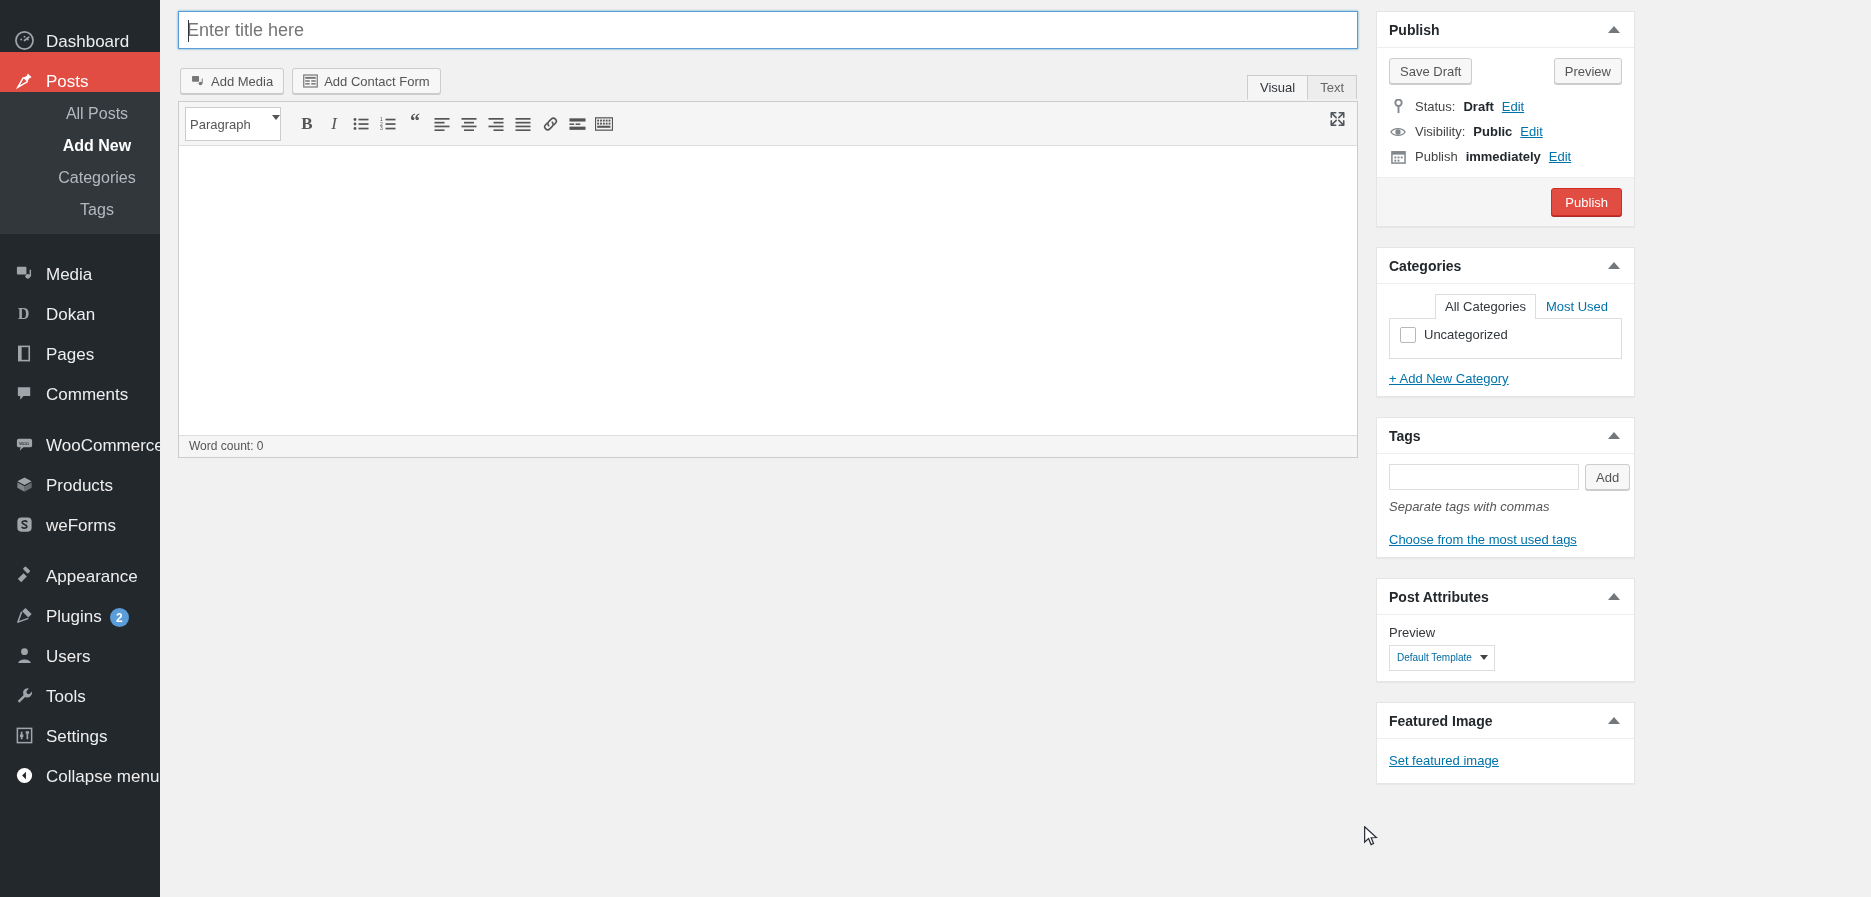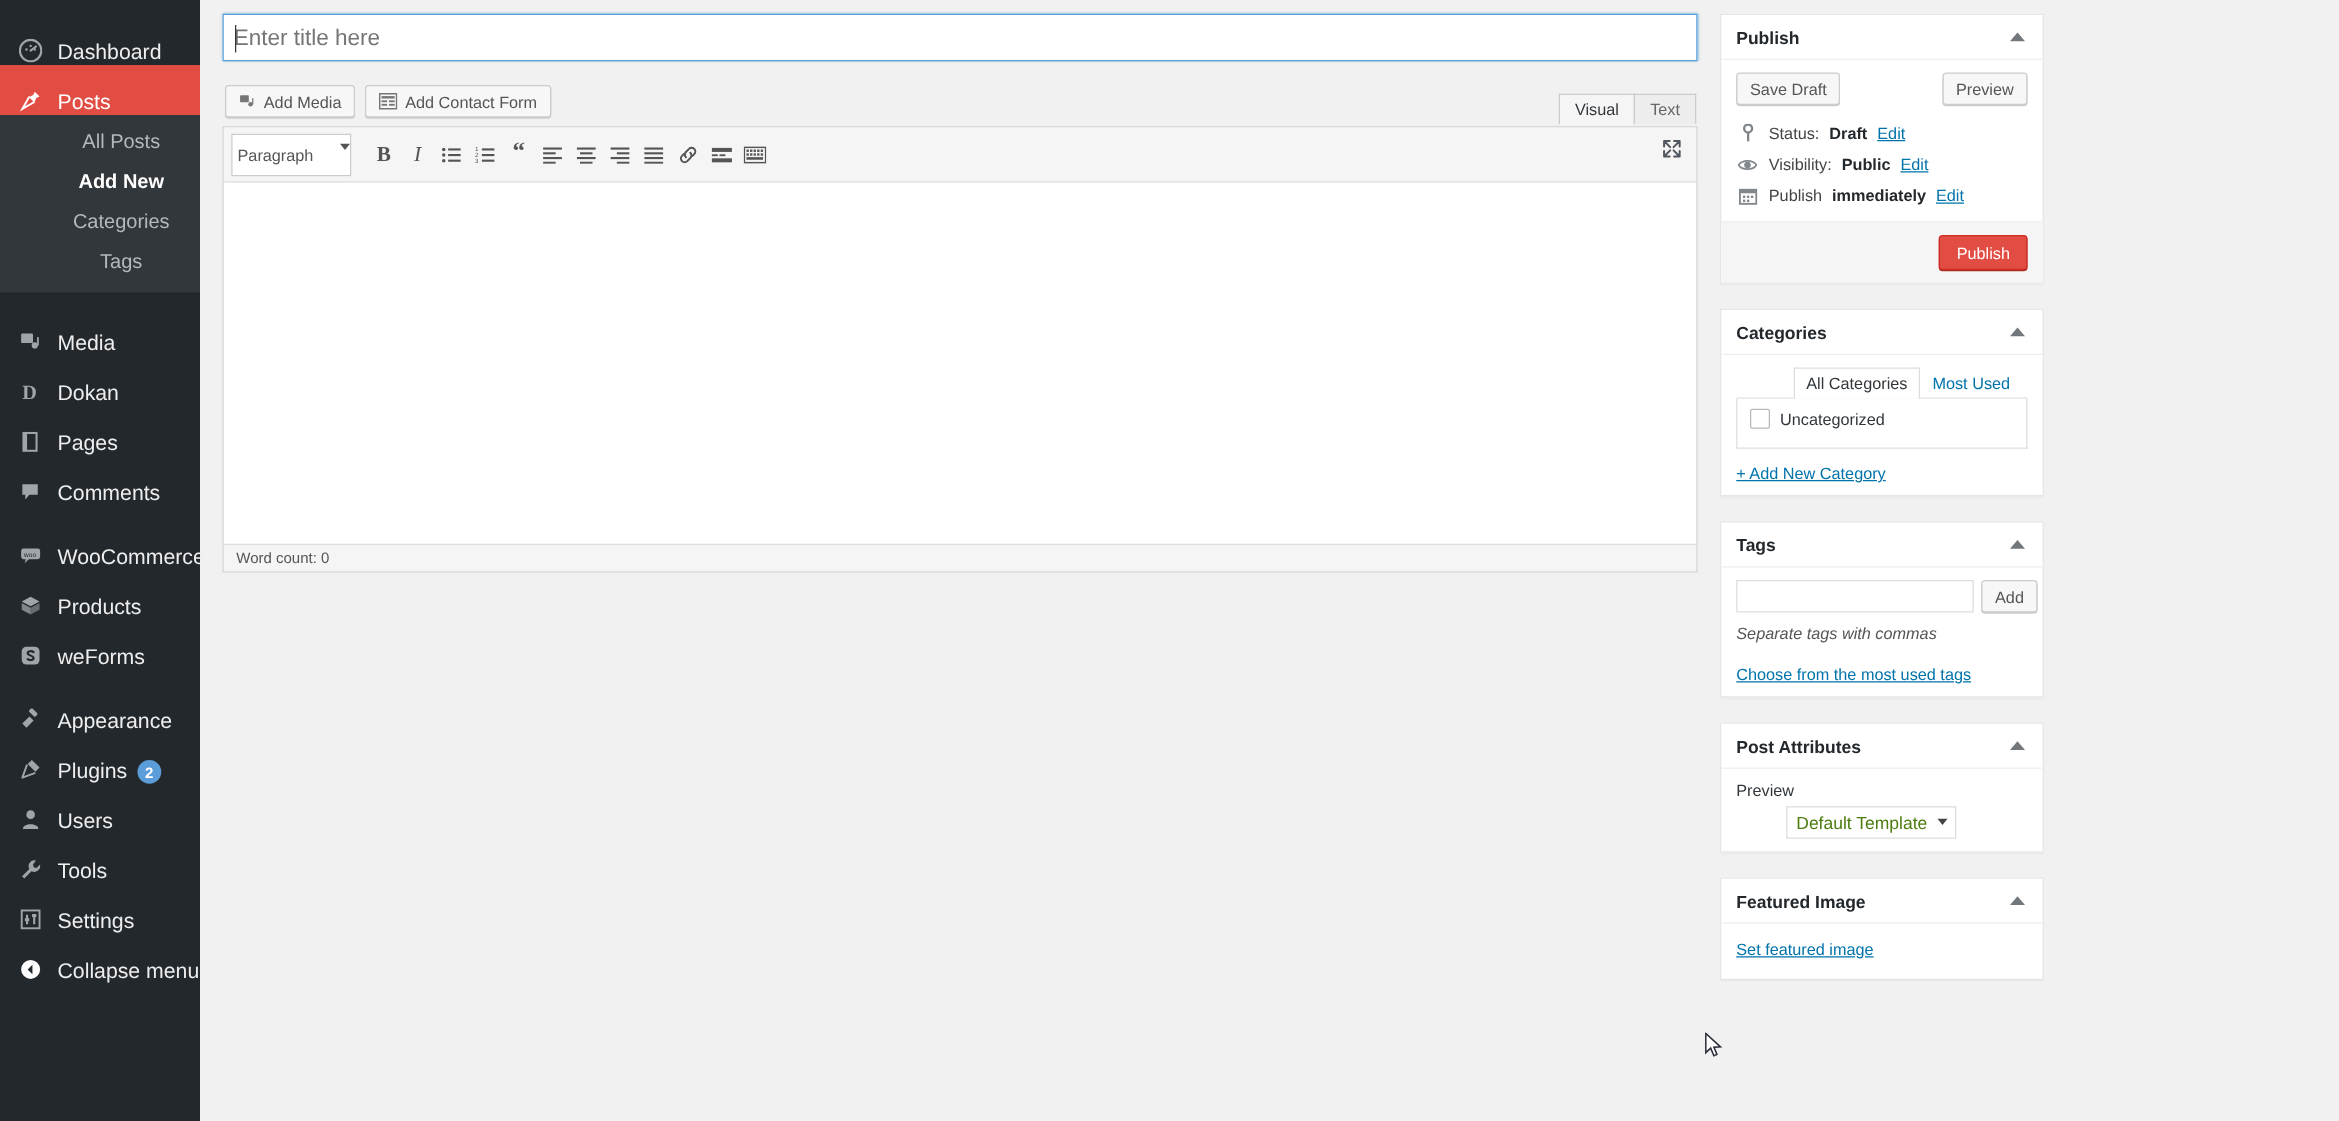--- a/index.html
+++ b/index.html
@@ -343,21 +343,21 @@
     border-color: #ddd;
     color: #32373c;
   }
   .cat-list {
     border: 1px solid #ddd;
     border-top: none;
     height: 40px;
     padding: 8px 10px;
     background: #fff;
   }
-  .cat-item { display: flex; align-items: center; gap: 8px; font-size: 13px; color: #32373c; }
+  .cat-item { display: flex; gap: 8px; font-size: 13px; color: #32373c; }
   .cbx {
     width: 16px; height: 16px;
     border: 1px solid #b4b9be;
     background: #fff;
     border-radius: 2px;
     display:inline-block;
     flex: 0 0 16px;
     cursor: pointer;
   }
   .addcat { margin-top: 12px; font-size: 13px; }
@@ -385,25 +385,24 @@
 
   
   .attr-label { font-size: 13px; color: #32373c; margin-bottom: 5px; }
   .tmpl-sel {
     position: relative;
     display: inline-block;
     border: 1px solid #ddd;
     background: #fff;
     height: 26px;
     line-height: 24px;
-    font-size: 14px;
+    font-size: 10px;
     padding: 0 22px 0 7px;
-    color: #4d7c0f;
-    cursor: pointer;
-    margin-left: 40px;
+    color: #0369a1;
+    cursor: pointer;
   }
   .tmpl-sel .sel-arrow2 {
     position: absolute; right: 6px; top: 9px;
     width: 0; height: 0;
     border-left: 4px solid transparent;
     border-right: 4px solid transparent;
     border-top: 5px solid #444;
   }
 
   #featured .pb-body { padding: 12px 12px 14px 12px; }

